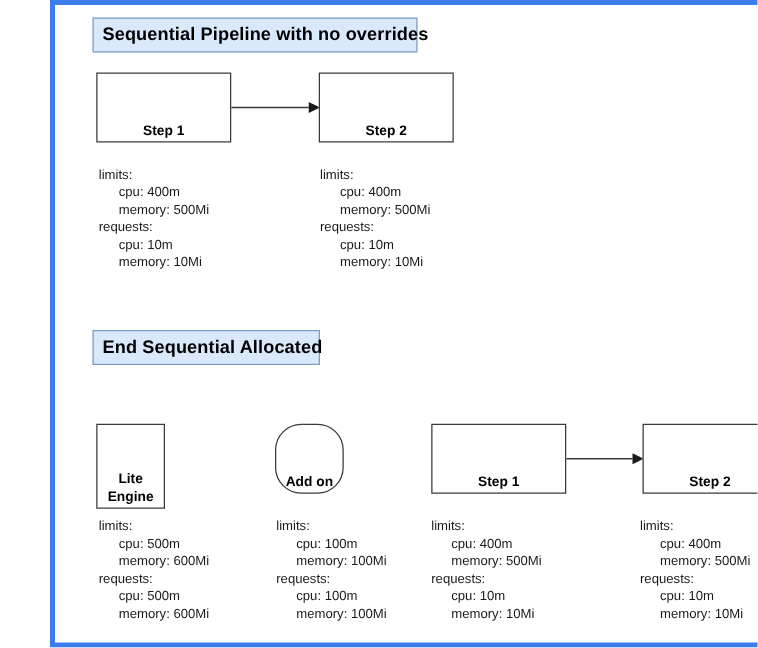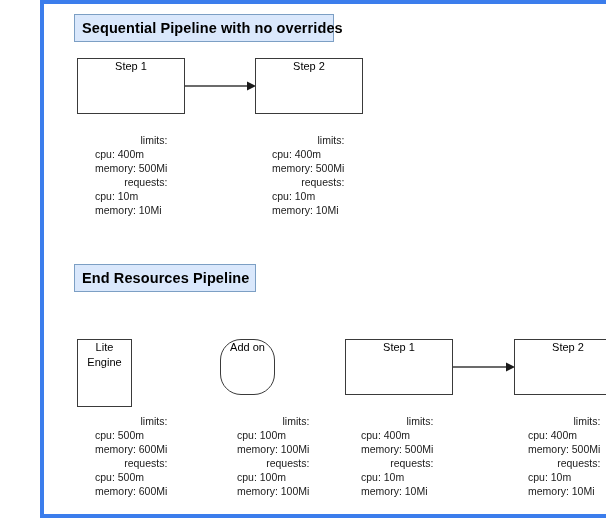--- a/index.html
+++ b/index.html
@@ -35,45 +35,45 @@
     padding-left: 7px;
     letter-spacing: 0.1px;
     white-space: nowrap;
   }
   .node {
     position: absolute;
     box-sizing: border-box;
     background: #ffffff;
     border: 1.3px solid #3a3a3a;
     display: flex;
-    align-items: flex-start;
+    align-items: flex-end;
     justify-content: center;
     text-align: center;
     font-size: 11px;
     color: #000000;
     line-height: 1.35;
+    font-weight: bold;
   }
   .node-label {
     display: block;
     white-space: pre-line;
   }
   .arrow {
     position: absolute;
     height: 10px;
   }
   .resblock {
     position: absolute;
     font-size: 10.5px;
     line-height: 13.9px;
     color: #1a1a1a;
     white-space: nowrap;
   }
   .resblock .k {
     display: block;
-    text-align: right;
   }
   .resblock .v {
     display: block;
     padding-left: 16px;
   }
 </style>
 </head>
 <body>
 
 <div id="canvas">
@@ -104,21 +104,21 @@
 
   <div class="resblock" style="left:212px; top:130px;">
     <span class="k">limits:</span>
     <span class="v">cpu: 400m</span>
     <span class="v">memory: 500Mi</span>
     <span class="k">requests:</span>
     <span class="v">cpu: 10m</span>
     <span class="v">memory: 10Mi</span>
   </div>
 
-  <div class="banner" style="left:30px; top:260px; width:182px; height:28px;">End Resources Pipeline</div>
+  <div class="banner" style="left:30px; top:260px; width:182px; height:28px;">End Sequential Allocated</div>
 
   <div class="node" style="left:33px; top:335px; width:55px; height:68px;">
     <span class="node-label">Lite
 Engine</span>
   </div>
 
   <div class="node" style="left:176px; top:335px; width:55px; height:56px;border-radius:21px;">
     <span class="node-label">Add on</span>
   </div>
 

